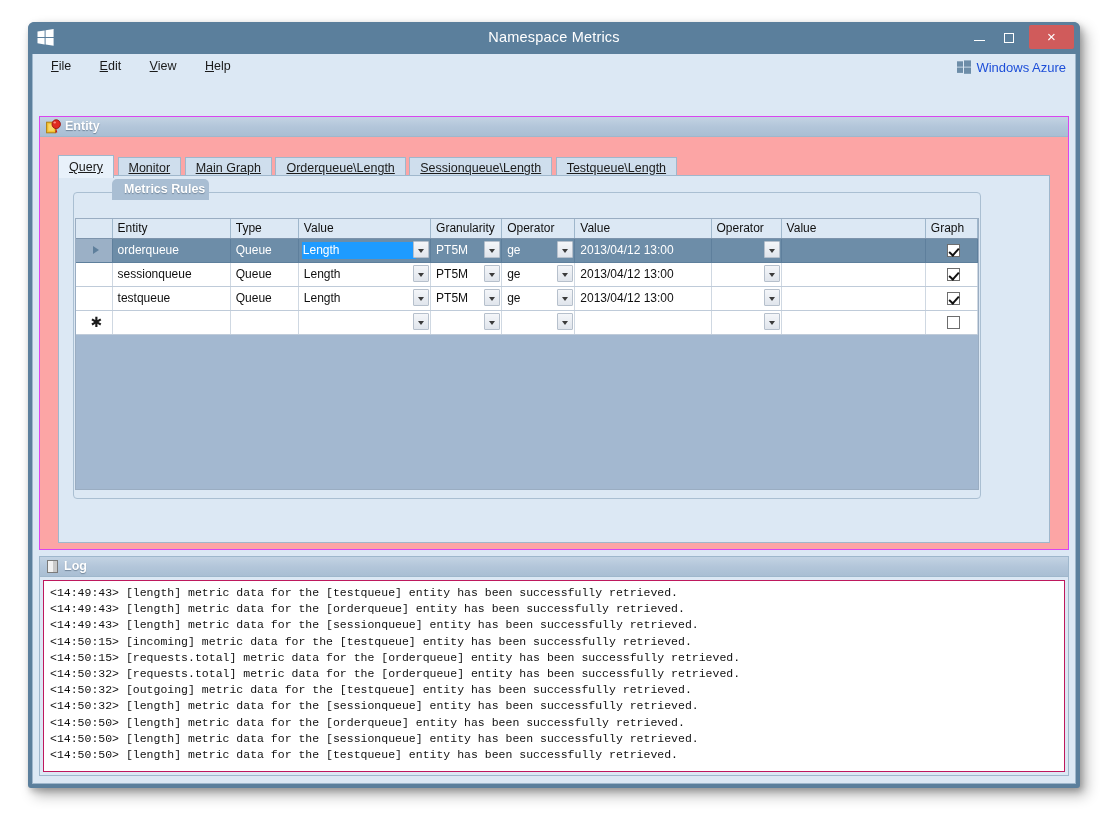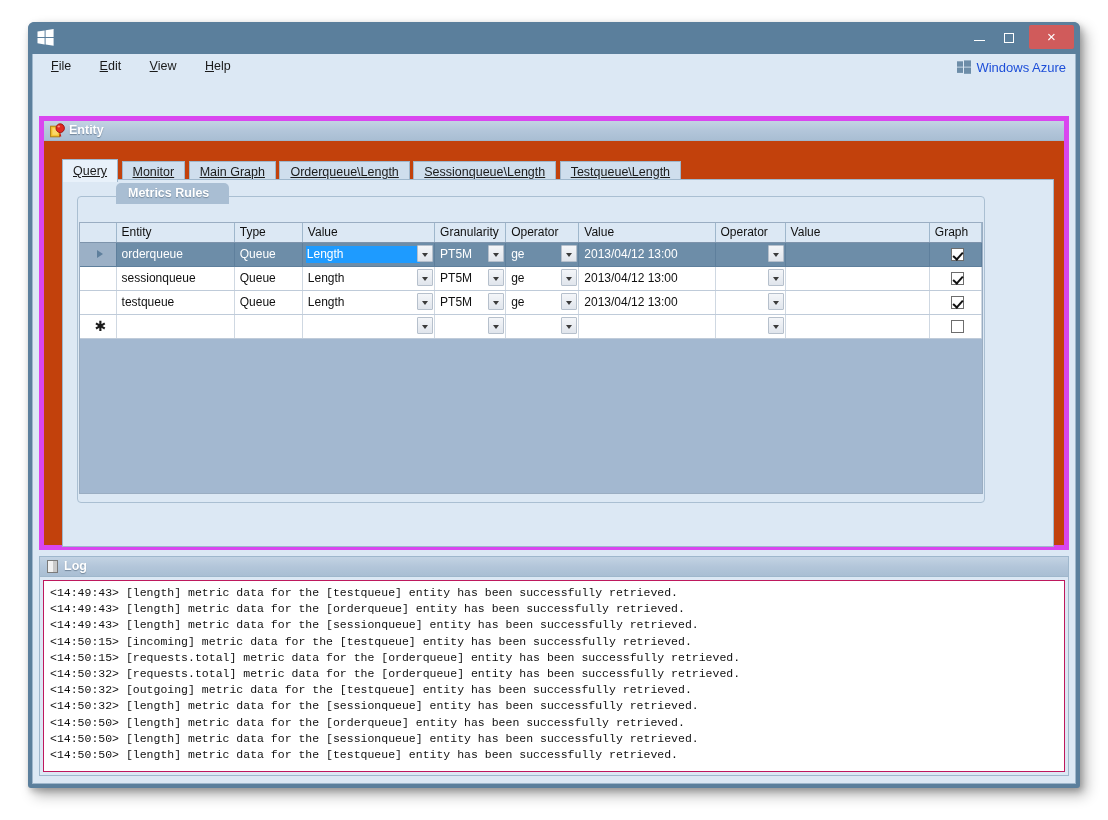--- a/index.html
+++ b/index.html
@@ -97,22 +97,22 @@
     display: inline-block;
     width: 14px; height: 14px;
     vertical-align: -2px; margin-right: 5px;
   }
 
   
   #entity-panel {
     position: absolute;
     left: 6px; top: 62px;
     width: 1030px; height: 434px;
-    border: 5px solid #d946ef;
-    background: #c2410c;
+    border: 1px solid #d946ef;
+    background: #fca5a5;
   }
   #entity-header {
     height: 20px;
     background: linear-gradient(to bottom, #c3d3e3 0%, #b3c6da 50%, #a9bed3 100%);
     border-bottom: 1px solid #9fb7cc;
     position: relative;
   }
   #entity-icon {
     position: absolute; left: 6px; top: 2px;
     width: 15px; height: 15px;
@@ -158,21 +158,21 @@
     border: 1px solid #9fb7cc;
   }
   #groupbox {
     position: absolute; left: 14px; top: 16px;
     width: 908px; height: 307px;
     border: 1px solid #aabfd2;
     border-radius: 4px;
   }
   #groupbox-label {
     position: absolute; left: 38px; top: -14px;
-    padding: 3px 20px 4px 12px;
+    padding: 3px 4px 4px 12px;
     background: #a9bed3;
     border-radius: 5px 5px 0 0;
     color: #ffffff;
     font-size: 12.5px;
     font-weight: bold;
     text-shadow: 0 1px 1px rgba(60,80,100,.5);
   }
 
   
   #grid {
@@ -363,20 +363,21 @@
 
   <div id="titlebar">
     <span id="win-logo">
       <svg width="17" height="17" viewBox="0 0 17 17">
         <path d="M0.5 2.6 L7.6 1.4 L7.6 7.9 L0.5 7.9 Z" fill="#ffffff"></path>
         <path d="M8.6 1.25 L16.6 0 L16.6 7.9 L8.6 7.9 Z" fill="#ffffff"></path>
         <path d="M0.5 8.9 L7.6 8.9 L7.6 15.4 L0.5 14.2 Z" fill="#ffffff"></path>
         <path d="M8.6 8.9 L16.6 8.9 L16.6 16.8 L8.6 15.55 Z" fill="#ffffff"></path>
       </svg>
     </span>
+    <span id="title-text">Namespace Metrics</span>
     <span class="wbtn" id="btn-min"><span class="wglyph-min"></span></span>
     <span class="wbtn" id="btn-max"><span class="wglyph-max"></span></span>
     <span class="wbtn" id="btn-close">×</span>
   </div>
 
   <div id="client">
 
     <div id="menubar">
       <span class="menu-item"><u>F</u><span>ile</span></span>
       <span class="menu-item"><u>E</u><span>dit</span></span>

